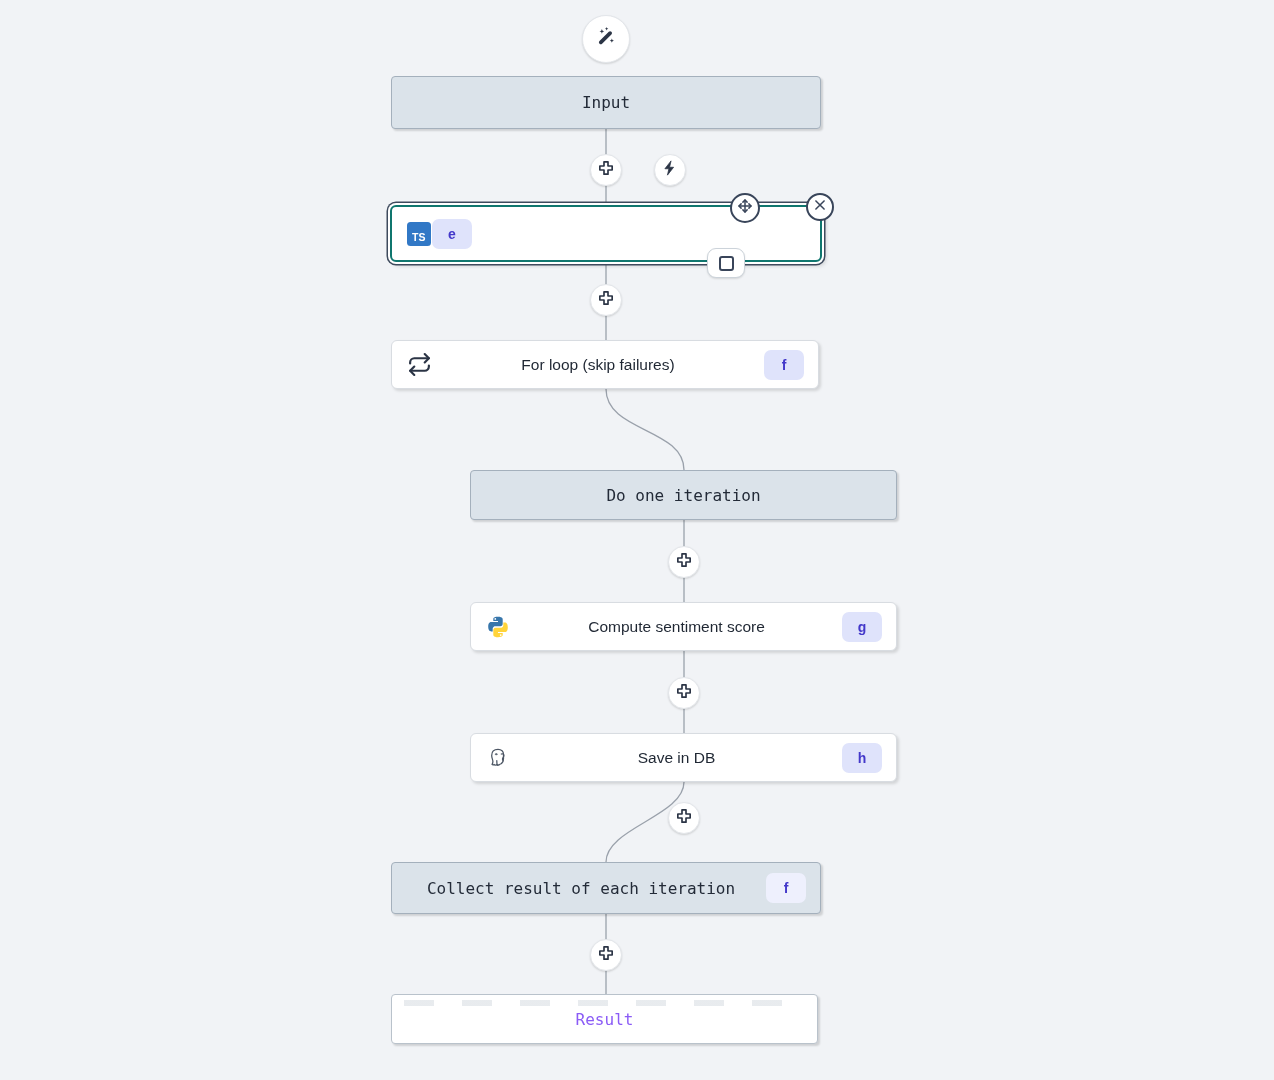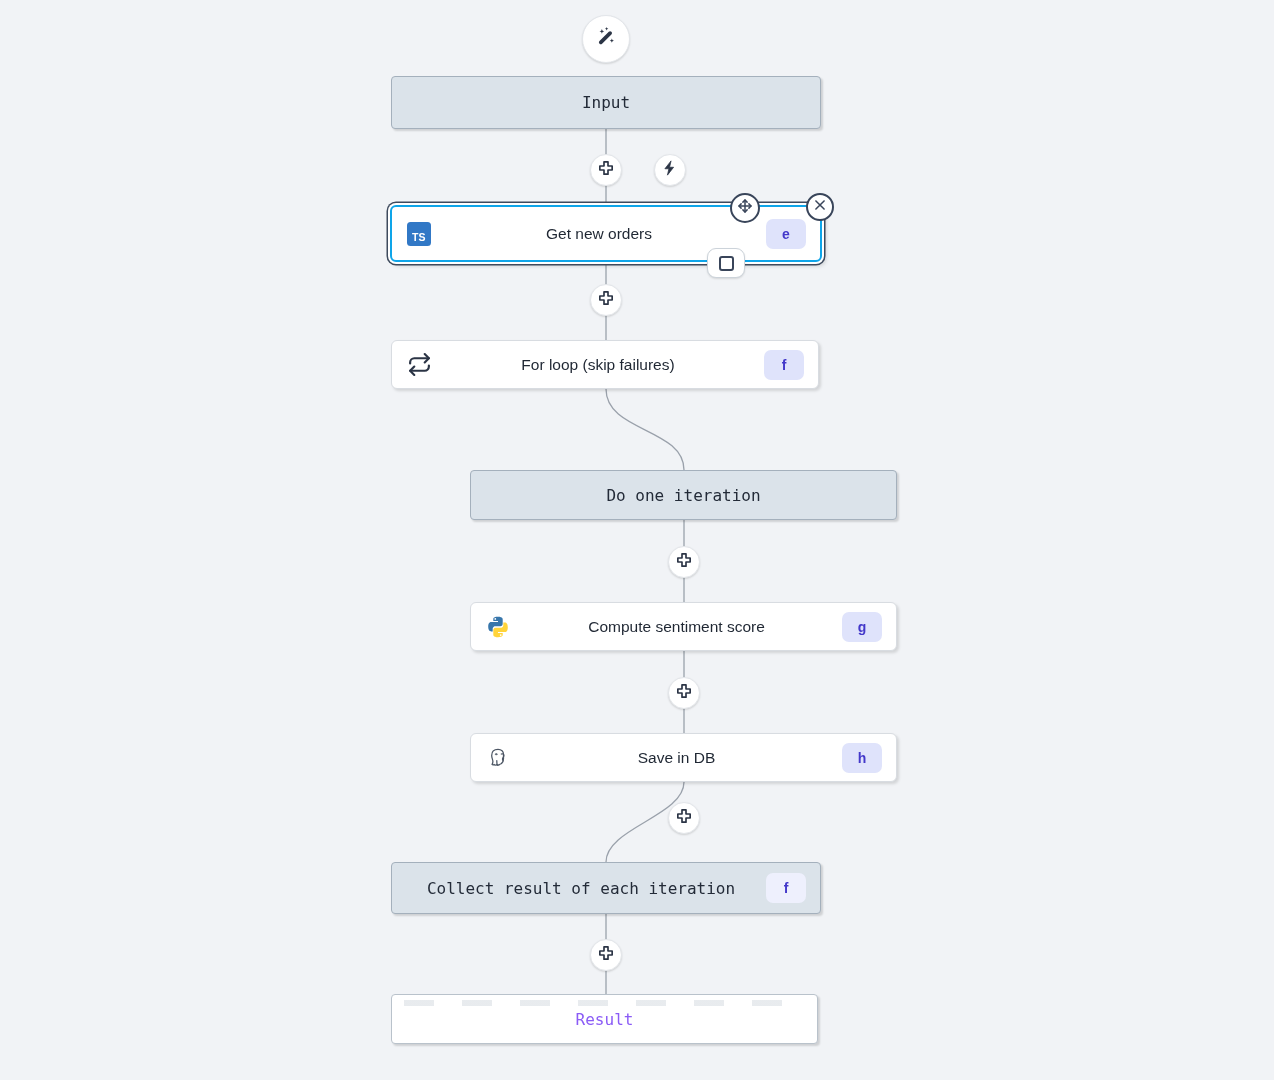--- a/index.html
+++ b/index.html
@@ -47,21 +47,21 @@
     box-shadow:2px 2px 2px rgba(0,0,0,.14);
     justify-content:center;border-radius:4px;overflow:hidden;
   }
   .node.step{
     background:#ffffff;border:1px solid #d8dce1;
     font-size:15.5px;color:#1f2733;
     box-shadow:2px 2px 3px rgba(0,0,0,.13);
     border-radius:6px;padding:0 14px;
   }
   .node.selected{
-    border:2px solid #0ea5e9;
+    border:2px solid #0f766e;
     box-shadow:0 0 0 2px #ffffff,0 0 0 3.5px #3e4a5d,3px 3px 5px rgba(0,0,0,.22);
   }
   .node-input{left:391px;top:76px;width:430px;height:53px;}
   .node-get-new-orders{left:390px;top:205px;width:432px;height:57px;}
   .node-for-loop{left:391px;top:340px;width:428px;height:49px;}
   .node-do-one-iteration{left:470px;top:470px;width:427px;height:50px;}
   .node-compute{left:470px;top:602px;width:427px;height:49px;}
   .node-save-in-db{left:470px;top:733px;width:427px;height:49px;}
   .node-collect{left:391px;top:862px;width:430px;height:52px;padding:6px 14px;}
   .node-result{left:391px;top:994px;width:427px;height:50px;}
@@ -143,21 +143,20 @@
     </span>
   </div>
 
   <div class="node step selected node-get-new-orders">
     <span class="step-icon">
       <svg width="24" height="24" viewBox="0 0 24 24">
         <rect width="24" height="24" rx="3.5" fill="#3178c6"></rect>
         <text x="18.5" y="18.5" text-anchor="end" font-family="Liberation Sans, sans-serif" font-size="10.5" font-weight="bold" fill="#ffffff">TS</text>
       </svg>
     </span>
-    <span class="label">Get new orders</span>
     <span class="badge">e</span>
   </div>
 
   <div class="move-btn">
     <span>
       <svg width="18" height="18" viewBox="0 0 24 24" fill="none" stroke="#39455a" stroke-width="2" stroke-linecap="round" stroke-linejoin="round">
         <path d="M12 4v16M4 12h16"></path>
         <path d="m9.2 6.8 2.8-2.8 2.8 2.8"></path>
         <path d="m9.2 17.2 2.8 2.8 2.8-2.8"></path>
         <path d="m6.8 9.2-2.8 2.8 2.8 2.8"></path>

